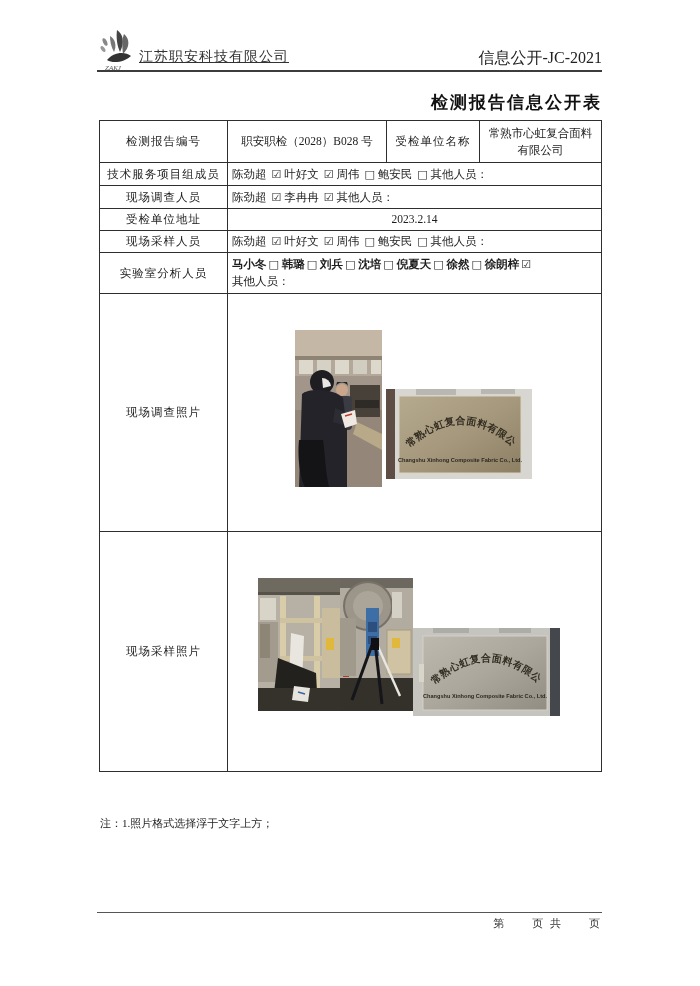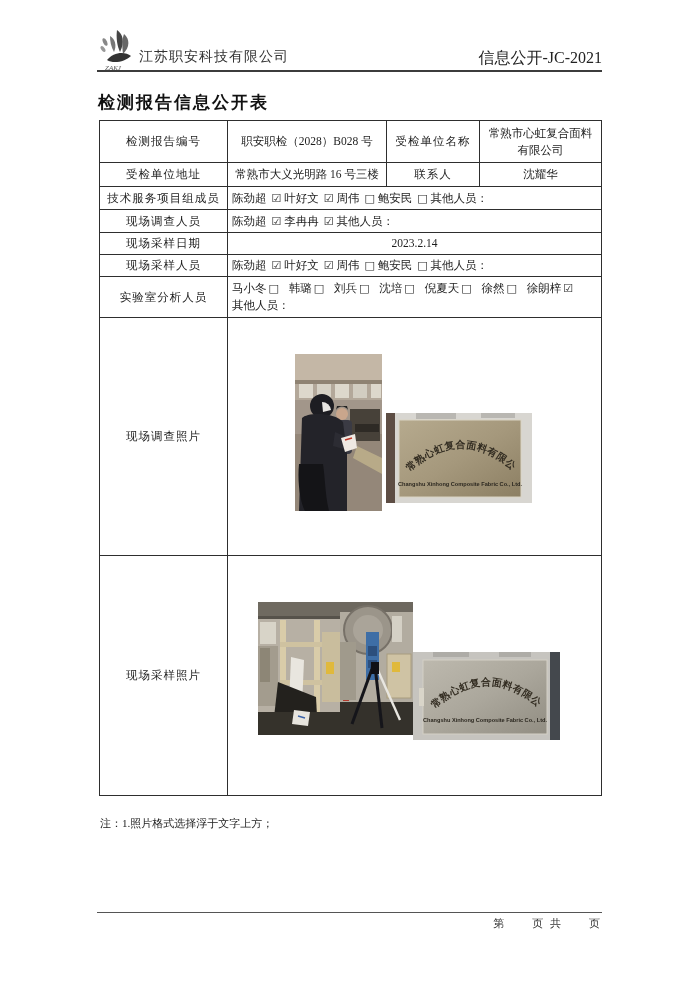--- a/index.html
+++ b/index.html
@@ -5,35 +5,35 @@
   html,body{margin:0;padding:0;}
   body{
     width:700px;height:986px;position:relative;background:#ffffff;
     font-family:"Liberation Serif","DejaVu Serif",serif;color:#1a1a1a;
     overflow:hidden;
   }
   
   .hdr{position:absolute;left:97px;top:26px;width:505px;height:46px;}
   .hdr-line{position:absolute;left:97px;top:70px;width:505px;border-top:2px solid #3c3c3c;}
   .logo{position:absolute;left:0;top:0;width:42px;height:46px;}
-  .company{position:absolute;left:42px;top:22px;font-size:14px;letter-spacing:1px;color:#333;}
+  .company{position:absolute;left:42px;top:22px;font-size:14px;letter-spacing:1px;color:#333;text-decoration:underline;}
   .doccode{position:absolute;right:0;top:22px;font-size:16px;color:#222;}
   
-  .title{position:absolute;left:98px;top:91px;width:504px;text-align:left;
+  .title{position:absolute;left:98px;top:91px;width:504px;text-align:right;
          font-size:17px;font-weight:bold;letter-spacing:2px;color:#111;}
   
   table.form{position:absolute;left:99px;top:120px;width:502px;border-collapse:collapse;
              table-layout:fixed;font-size:11.5px;color:#1d1d1d;}
   table.form td{border:1px solid #2e2e2e;padding:1px 4px;vertical-align:middle;line-height:1.45;}
   td.lbl{text-align:center;letter-spacing:1px;}
   td.ctr{text-align:center;}
   td.val{text-align:left;padding-left:8px;}
   .mem{white-space:nowrap;}
   .mem .box{margin-left:5px;font-family:"DejaVu Sans",sans-serif;font-size:11px;}
-  .mem2{white-space:nowrap;margin-right:7px;}
+  .mem2{white-space:nowrap;font-weight:bold;}
   .mem2 .box{margin-left:2px;font-family:"DejaVu Sans",sans-serif;font-size:11px;}
   .other{white-space:nowrap;}
   td.photocell{position:relative;padding:0;}
   
   .photo{position:absolute;overflow:hidden;}
   .photo svg{display:block;width:100%;height:100%;}
   
   .note{position:absolute;left:100px;top:816px;font-size:11px;color:#222;}
   .ftr-line{position:absolute;left:97px;top:912px;width:505px;border-top:1px solid #555;}
   .ftr{position:absolute;left:98px;top:916px;width:504px;text-align:right;font-size:11px;color:#333;letter-spacing:2px;}
@@ -71,26 +71,20 @@
     </colgroup>
 
   <tbody>
       <tr>
     <td class="lbl" style="height:39px">检测报告编号</td>
     <td class="ctr">职安职检（2028）B028 号</td>
     <td class="lbl">受检单位名称</td>
     <td class="ctr">常熟市心虹复合面料有限公司</td>
   </tr>
 
-  <tr>
-    <td class="lbl" style="height:21px">受检单位地址</td>
-    <td class="ctr">常熟市大义光明路 16 号三楼</td>
-    <td class="lbl">联系人</td>
-    <td class="ctr">沈耀华</td>
-  </tr>
 
   <tr>
     <td class="lbl" style="height:20px">技术服务项目组成员</td>
     <td class="val" colspan="3">
       <span class="mem"><span>陈劲超</span><span class="box">☑</span></span>
       <span class="mem"><span>叶好文</span><span class="box">☑</span></span>
       <span class="mem"><span>周伟</span><span class="box">□</span></span>
       <span class="mem"><span>鲍安民</span><span class="box">□</span></span>
       <span class="other">其他人员：</span>
     </td>
@@ -100,21 +94,21 @@
   <tr>
     <td class="lbl" style="height:20px">现场调查人员</td>
     <td class="val" colspan="3">
       <span class="mem"><span>陈劲超</span><span class="box">☑</span></span>
       <span class="mem"><span>李冉冉</span><span class="box">☑</span></span>
       <span class="other">其他人员：</span>
     </td>
   </tr>
 
   <tr>
-    <td class="lbl" style="height:19px">现场采样日期</td>
+    <td class="lbl" style="height:19px">受检单位地址</td>
     <td class="ctr" colspan="3">2023.2.14</td>
   </tr>
 
   <tr>
     <td class="lbl" style="height:19px">现场采样人员</td>
     <td class="val" colspan="3">
       <span class="mem"><span>陈劲超</span><span class="box">☑</span></span>
       <span class="mem"><span>叶好文</span><span class="box">☑</span></span>
       <span class="mem"><span>周伟</span><span class="box">□</span></span>
       <span class="mem"><span>鲍安民</span><span class="box">□</span></span>

